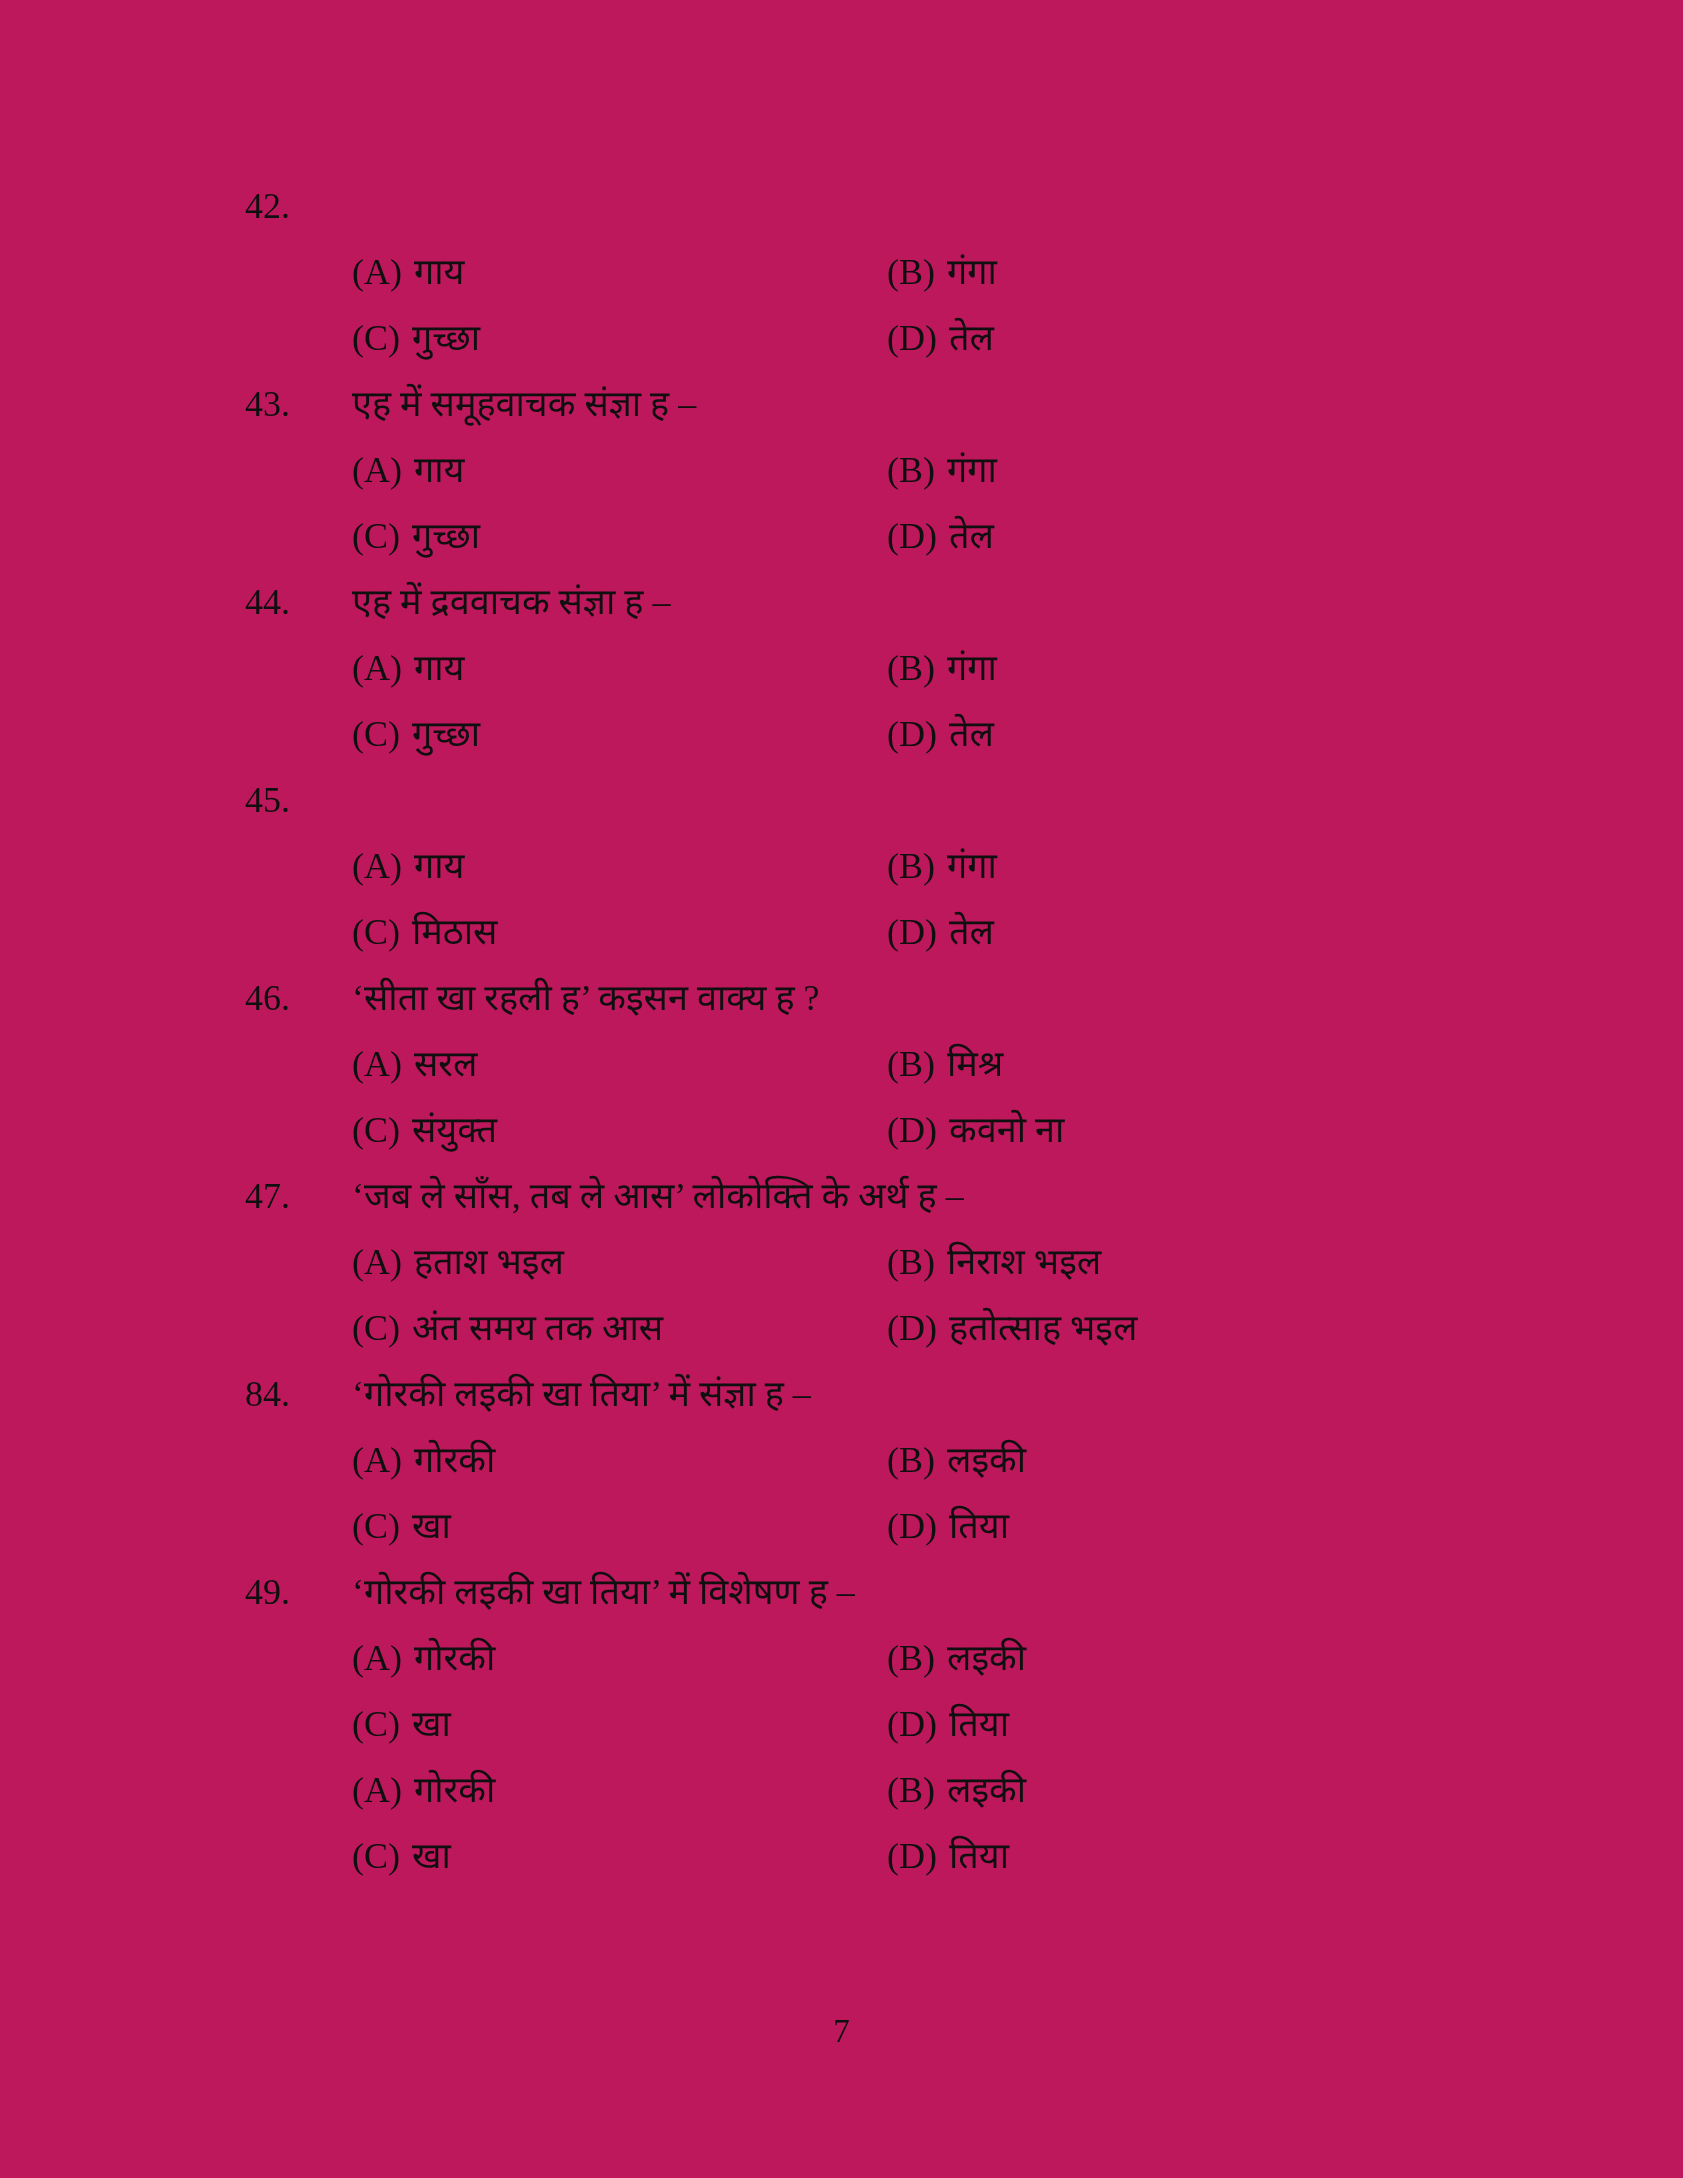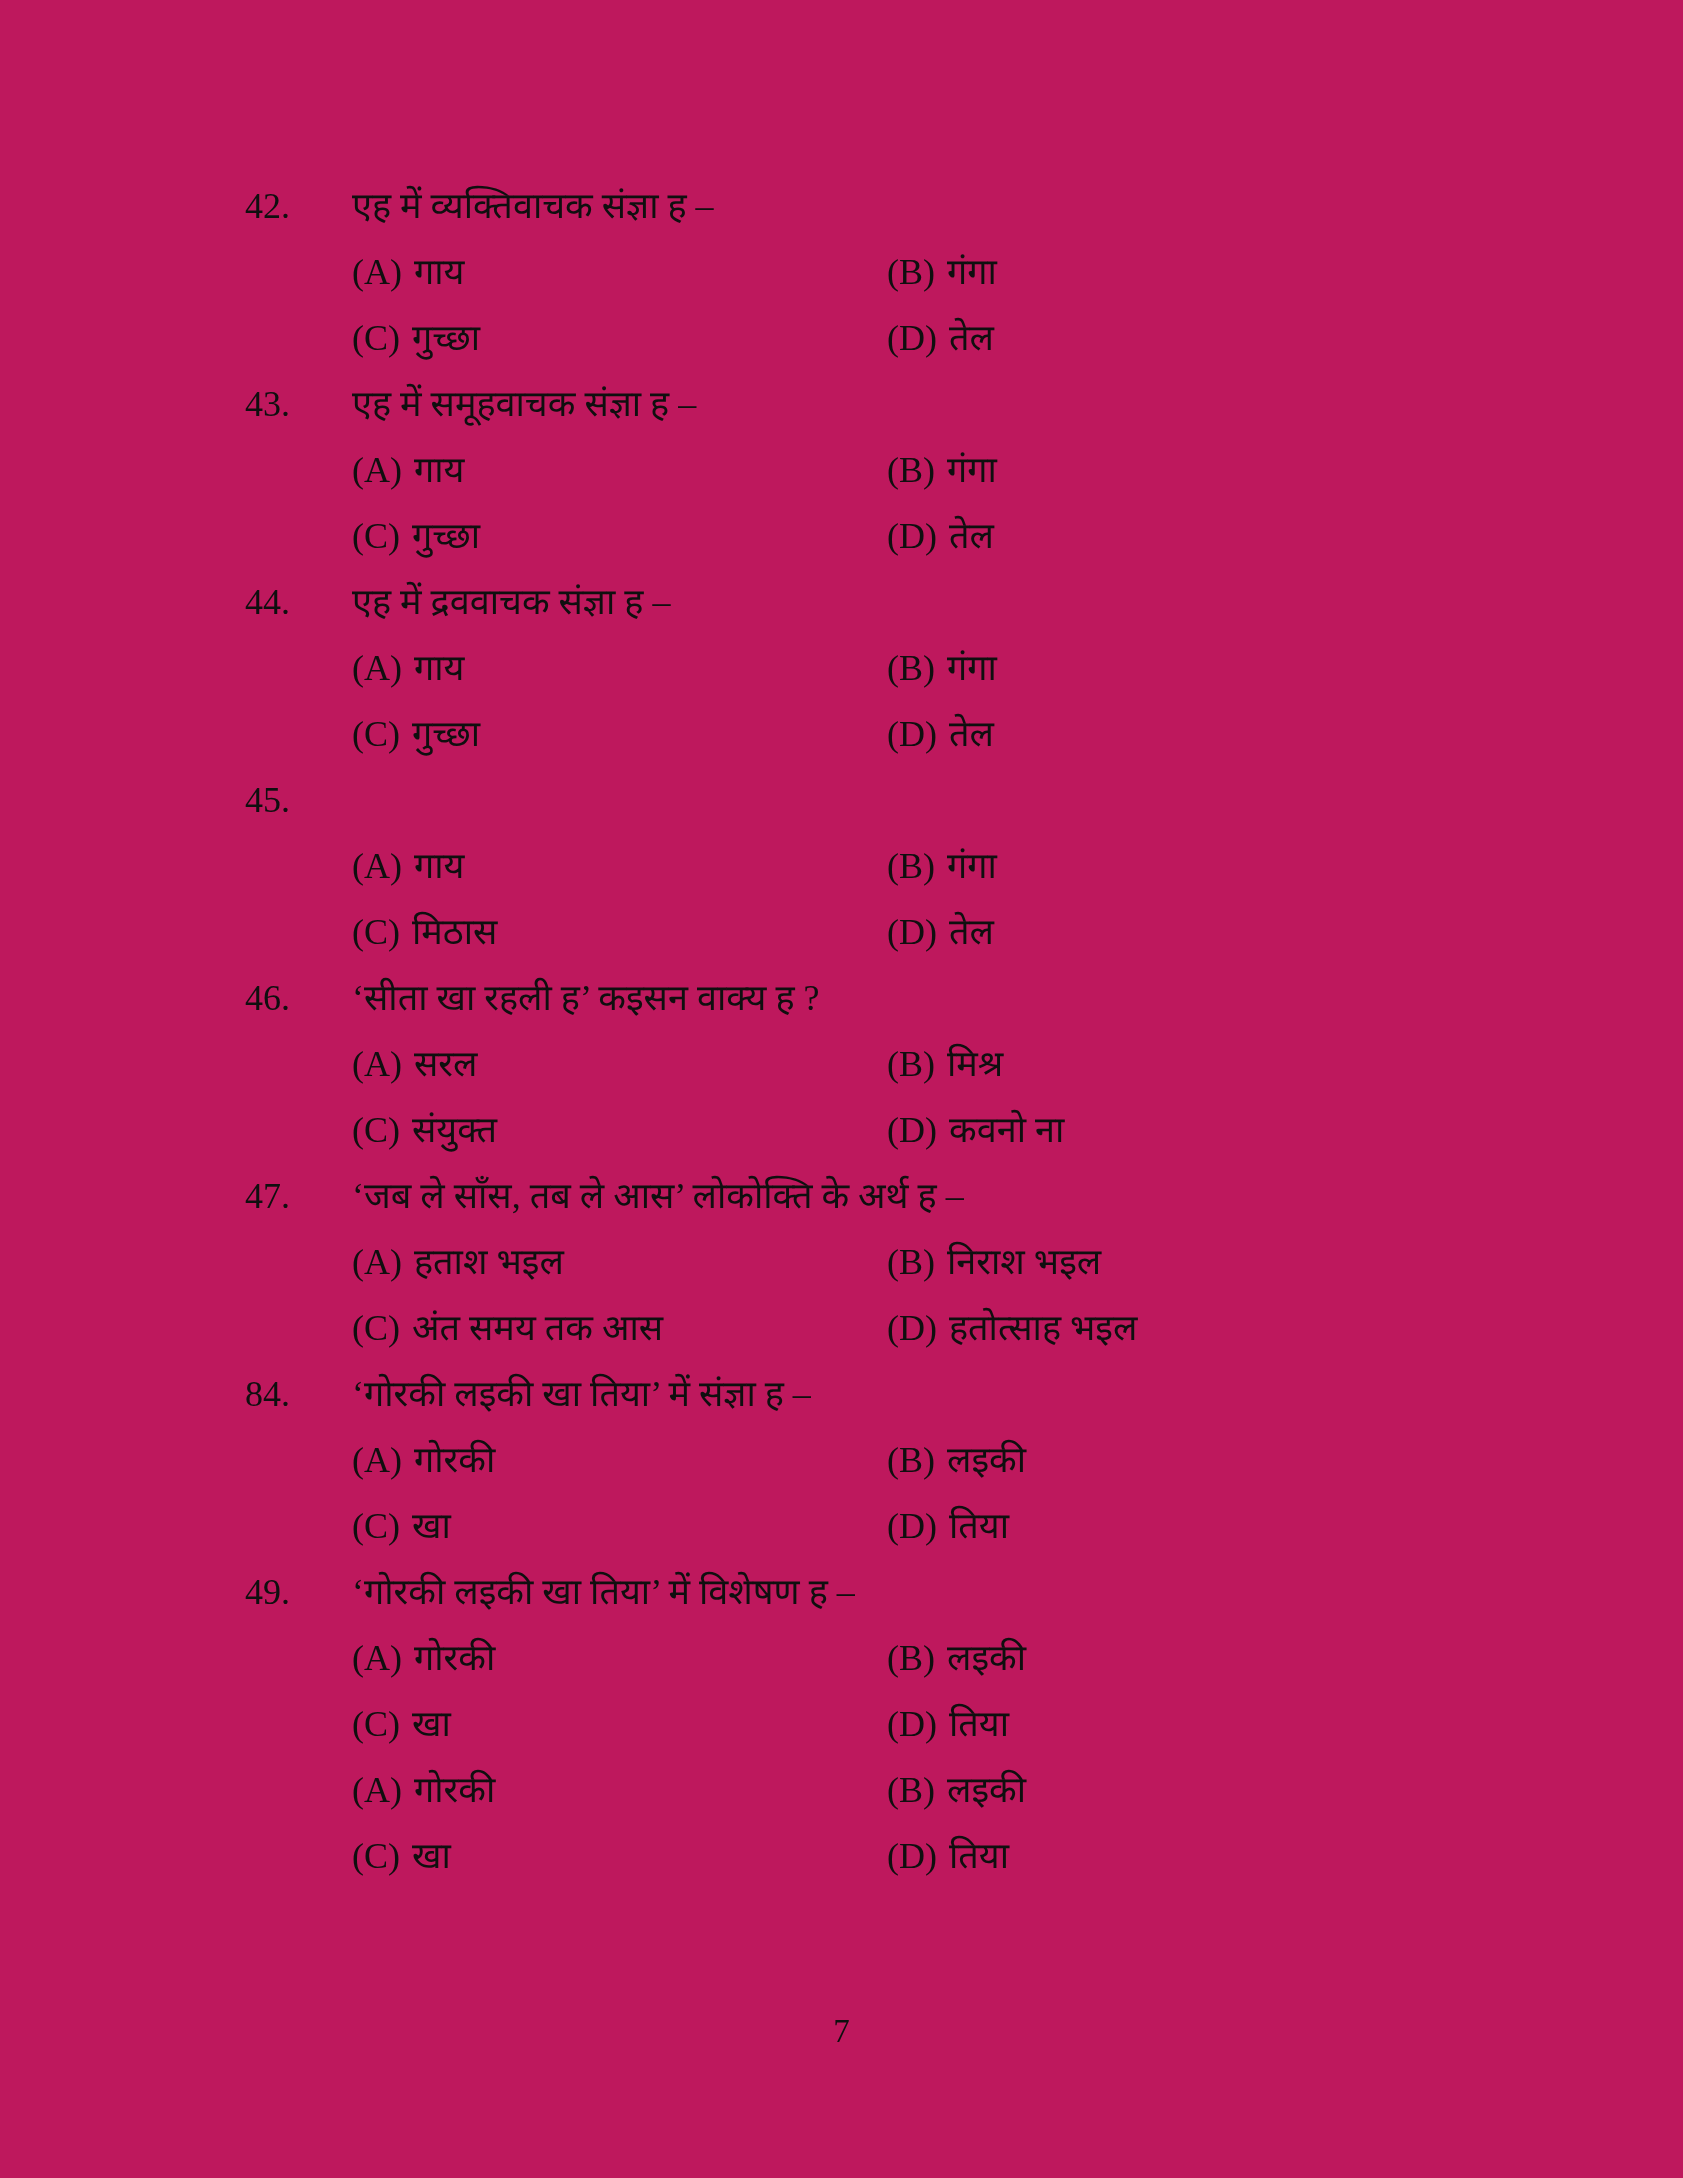--- a/index.html
+++ b/index.html
@@ -40,21 +40,20 @@
 </style>
 </head>
 <body>
 
 <div class="page">
   <div class="content">
 
     <section class="q-block">
       <div class="row">
         <span class="q-num">42.</span>
-        <span class="q-text">एह में व्यक्तिवाचक संज्ञा ह –</span>
       </div>
       <div class="row">
         <span class="col1"><span class="opt-label">(A)</span><span class="opt-text">गाय</span></span>
         <span class="col2"><span class="opt-label">(B)</span><span class="opt-text">गंगा</span></span>
       </div>
       <div class="row">
         <span class="col1"><span class="opt-label">(C)</span><span class="opt-text">गुच्छा</span></span>
         <span class="col2"><span class="opt-label">(D)</span><span class="opt-text">तेल</span></span>
       </div>
     </section>

